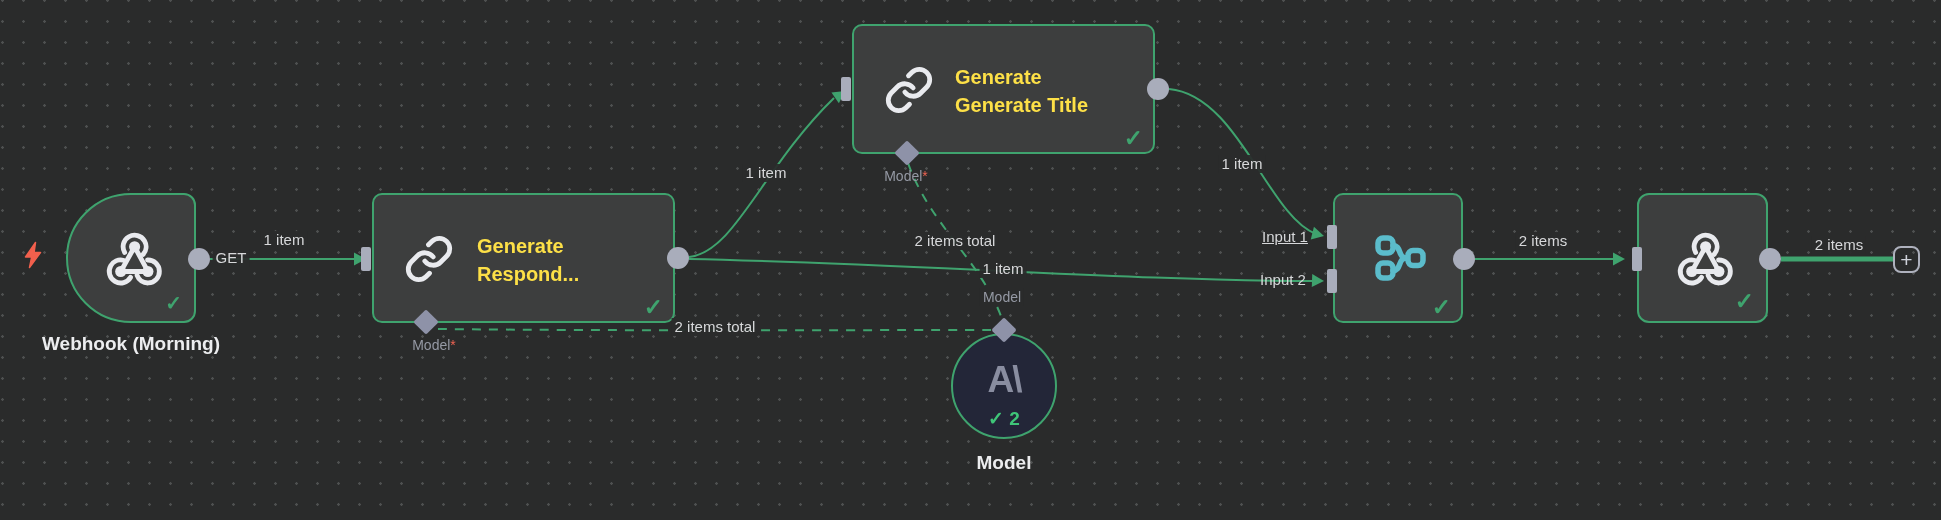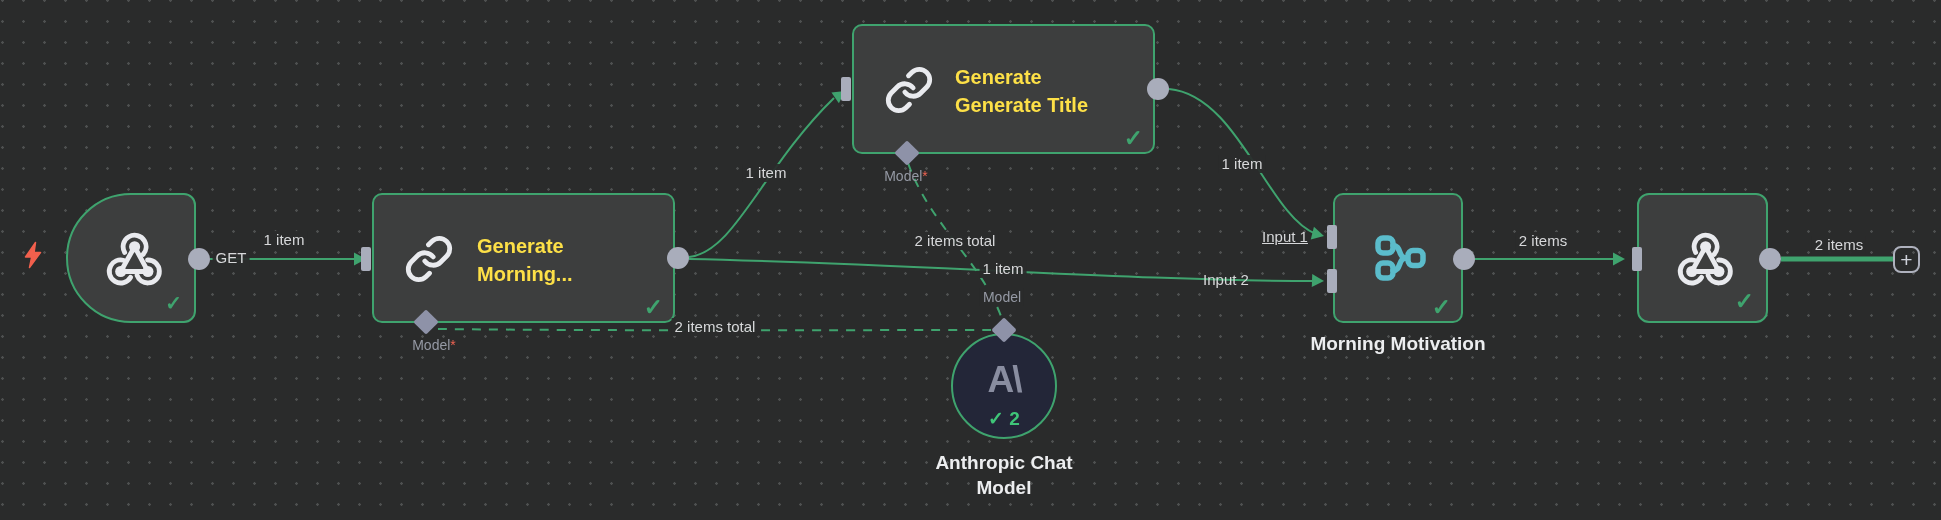--- a/index.html
+++ b/index.html
@@ -79,31 +79,32 @@
         <circle cx="35.5" cy="33.5" r="9.5" stroke-width="4" pathLength="100" stroke-dasharray="70 30" transform="rotate(268 35.5 33.5)"></circle>
         <path d="M24.5 13 L13 33.5 M13 33.5 h22.5 M35.5 33.5 L24.5 13" stroke-width="4"></path>
         <circle cx="24.5" cy="13" r="4.6" fill="#e9eaee" stroke="none"></circle>
         <circle cx="13" cy="33.5" r="4.6" fill="#e9eaee" stroke="none"></circle>
         <circle cx="35.5" cy="33.5" r="4.6" fill="#e9eaee" stroke="none"></circle>
       </svg>
     </span>
     <span class="check" style="right:12px;bottom:8px;font-size:20px;">✓</span>
   </div>
   <span class="port-circle" style="left:188px;top:248px;"></span>
+  <div class="node-label" style="left:16px;top:331px;width:230px;">Webhook (Morning)</div>
 
   <div class="node rect" style="left:372px;top:193px;width:303px;height:130px;">
     <span class="icon-wrap" style="left:28px;top:37px;width:54px;height:54px;">
       <svg width="50" height="50" viewBox="0 0 24 24" fill="none" stroke="#e9eaee" stroke-width="2.3" stroke-linecap="round" stroke-linejoin="round">
         <path d="M10 13a5 5 0 0 0 7.54.54l3-3a5 5 0 0 0-7.07-7.07l-1.72 1.71"></path>
         <path d="M14 11a5 5 0 0 0-7.54-.54l-3 3a5 5 0 0 0 7.07 7.07l1.71-1.71"></path>
       </svg>
     </span>
     <div class="inner-title" style="left:103px;top:37px;">
       <div>Generate</div>
-      <div>Morning...</div>
+      <div>Respond...</div>
     </div>
     <span class="check">✓</span>
   </div>
   <span class="port-rect" style="left:361px;top:247px;"></span>
   <span class="port-circle" style="left:667px;top:247px;"></span>
   <span class="port-diamond" style="left:417px;top:313px;"></span>
   <div class="edge-label gray nobg" style="left:434px;top:345px;">
     <span>Model</span><span class="req">*</span>
   </div>
 
@@ -132,43 +133,41 @@
       <span class="logo-text">A\</span>
     </span>
     <div class="run-row">
       <span>✓</span>
       <span>2</span>
     </div>
   </div>
   <span class="port-diamond" style="left:995px;top:321px;"></span>
   <div class="edge-label gray" style="left:1002px;top:297px;">Model</div>
   <div class="node-label" style="left:884px;top:450px;width:240px;">
-    <div>Anthropic Chat</div>
     <div>Model</div>
   </div>
 
   <div class="node rect" style="left:1333px;top:193px;width:130px;height:130px;">
     <span class="icon-wrap" style="left:32px;top:32px;width:62px;height:62px;">
       <svg width="60" height="60" viewBox="0 0 48 48" fill="none" stroke="#5bbccb" stroke-width="4.4" stroke-linecap="round" stroke-linejoin="round">
         <rect x="8" y="8" width="12" height="12" rx="4"></rect>
         <rect x="8" y="28" width="12" height="12" rx="4"></rect>
         <rect x="32" y="18" width="12" height="12" rx="4"></rect>
         <path d="M20 14 C 27 14, 23.5 24, 31 24"></path>
         <path d="M20 34 C 27 34, 23.5 24, 31 24"></path>
       </svg>
     </span>
     <span class="check">✓</span>
   </div>
   <span class="port-rect" style="left:1327px;top:225px;"></span>
   <span class="port-rect" style="left:1327px;top:269px;"></span>
   <span class="port-circle" style="left:1453px;top:248px;"></span>
   <div class="edge-label nobg" style="left:1285px;top:237px;text-decoration:underline;">Input 1</div>
-  <div class="edge-label nobg" style="left:1226px;top:280px;text-align:right;">Input 2</div>
+  <div class="edge-label nobg" style="left:1283px;top:280px;text-align:right;">Input 2</div>
   <div class="node-label" style="left:1268px;top:331px;width:260px;">
-    <div>Morning Motivation</div>
   </div>
 
   <div class="node square" style="left:1637px;top:193px;width:131px;height:130px;">
     <span class="icon-wrap" style="left:36px;top:35px;width:60px;height:60px;">
       <svg width="58" height="58" viewBox="0 0 48 48" fill="none" stroke="#e9eaee" stroke-linecap="round">
         <circle cx="24.5" cy="13" r="9.5" stroke-width="4" pathLength="100" stroke-dasharray="70 30" transform="rotate(150 24.5 13)"></circle>
         <circle cx="13" cy="33.5" r="9.5" stroke-width="4" pathLength="100" stroke-dasharray="70 30" transform="rotate(30 13 33.5)"></circle>
         <circle cx="35.5" cy="33.5" r="9.5" stroke-width="4" pathLength="100" stroke-dasharray="70 30" transform="rotate(268 35.5 33.5)"></circle>
         <path d="M24.5 13 L13 33.5 M13 33.5 h22.5 M35.5 33.5 L24.5 13" stroke-width="4"></path>
         <circle cx="24.5" cy="13" r="4.6" fill="#e9eaee" stroke="none"></circle>

